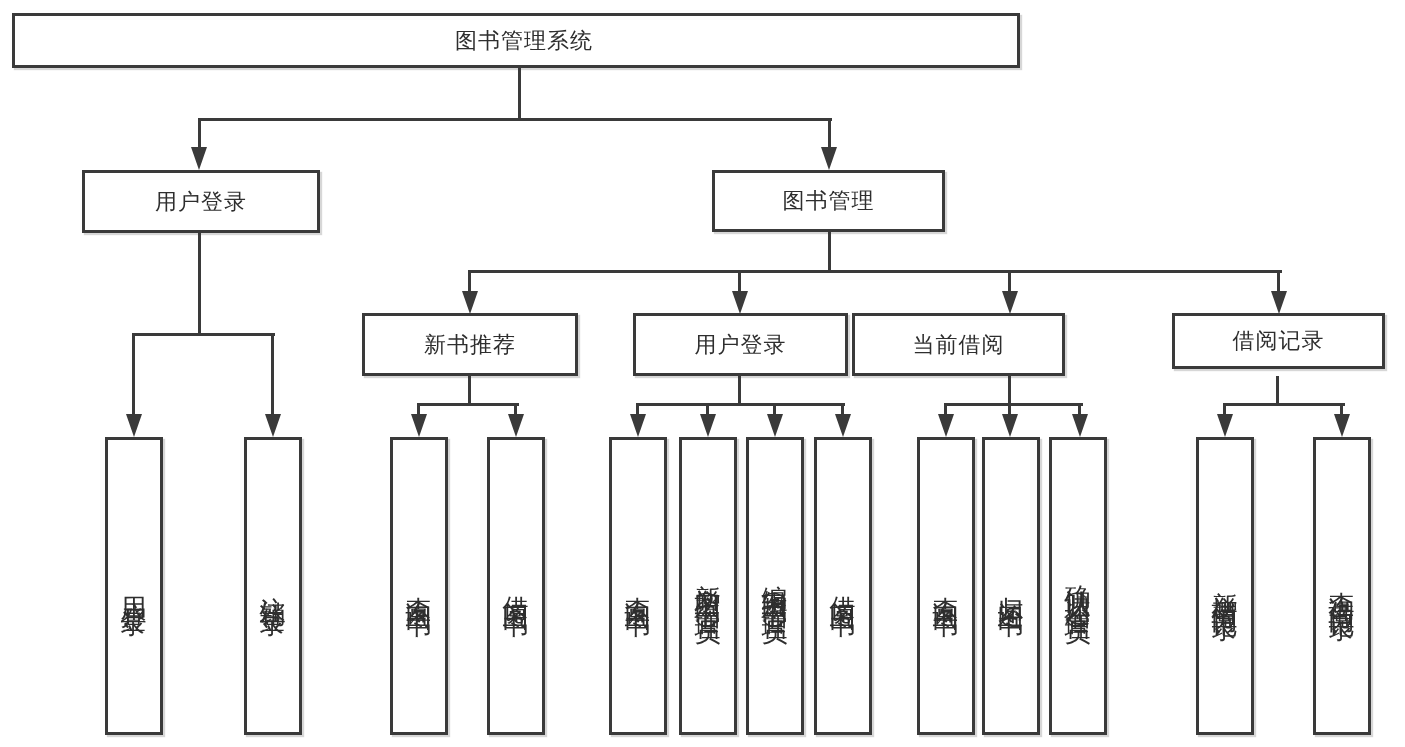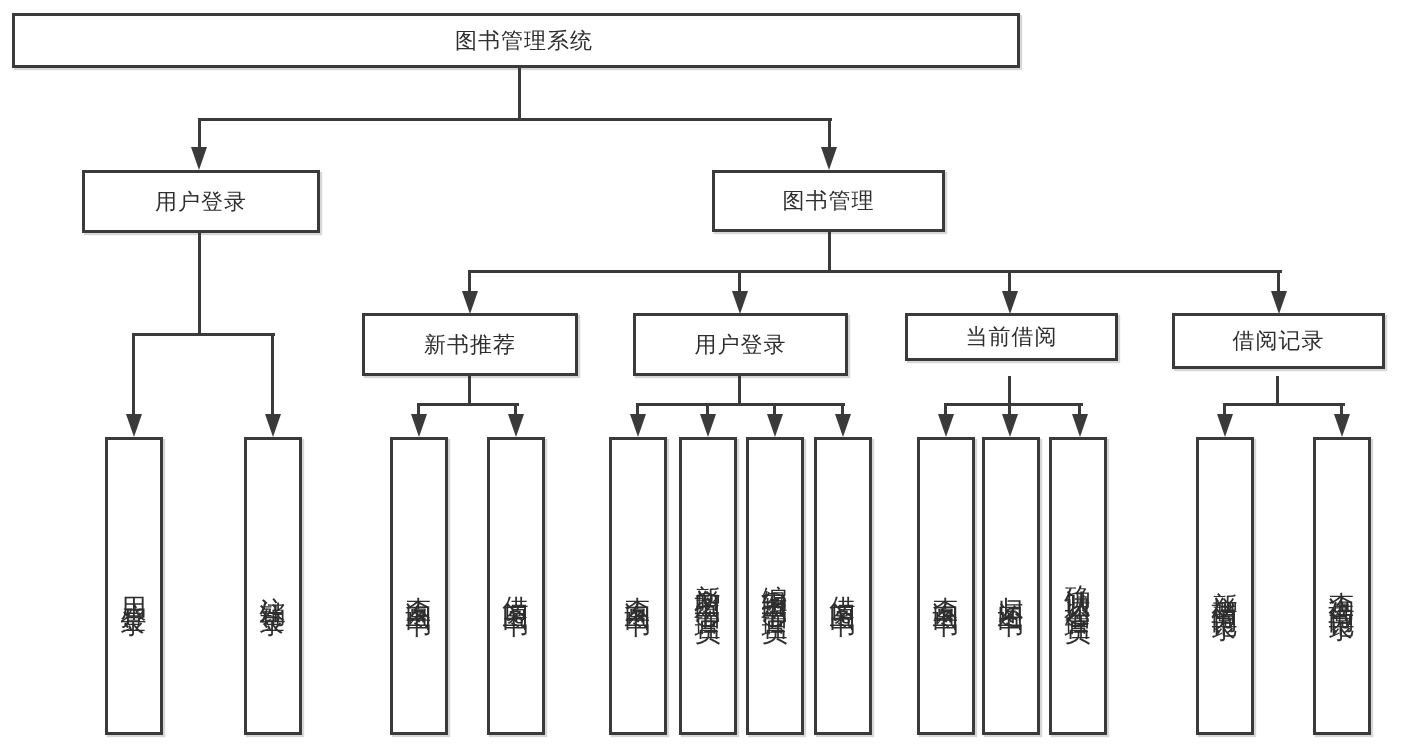--- a/index.html
+++ b/index.html
@@ -93,21 +93,21 @@
   <div class="arr" style="left:1002px;top:291px;"></div>
   <div class="vl" style="left:1277px;top:272px;height:22px;"></div>
   <div class="arr" style="left:1271px;top:291px;"></div>
 
   <div class="box hbox" style="left:362px;top:313px;width:216px;height:63px;">
     <span>新书推荐</span>
   </div>
   <div class="box hbox" style="left:633px;top:313px;width:215px;height:63px;">
     <span>用户登录</span>
   </div>
-  <div class="box hbox" style="left:905px;top:313px;width:213px;height:48px;">
+  <div class="box hbox" style="left:852px;top:313px;width:213px;height:63px;">
     <span>当前借阅</span>
   </div>
   <div class="box hbox" style="left:1172px;top:313px;width:213px;height:56px;">
     <span>借阅记录</span>
   </div>
 
   <div class="vl" style="left:468px;top:376px;height:30px;"></div>
   <div class="hl" style="left:417px;top:403px;width:102px;"></div>
   <div class="vl" style="left:417px;top:405px;height:11px;"></div>
   <div class="arr" style="left:411px;top:414px;"></div>

